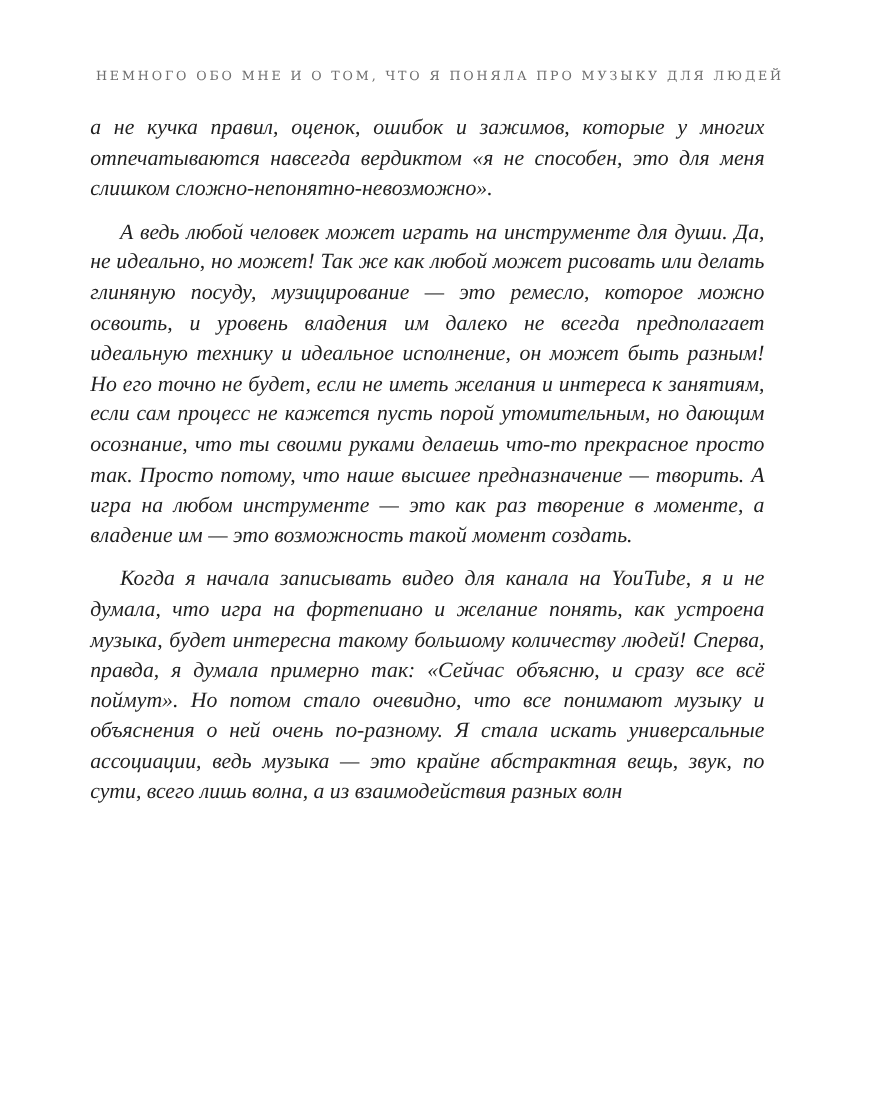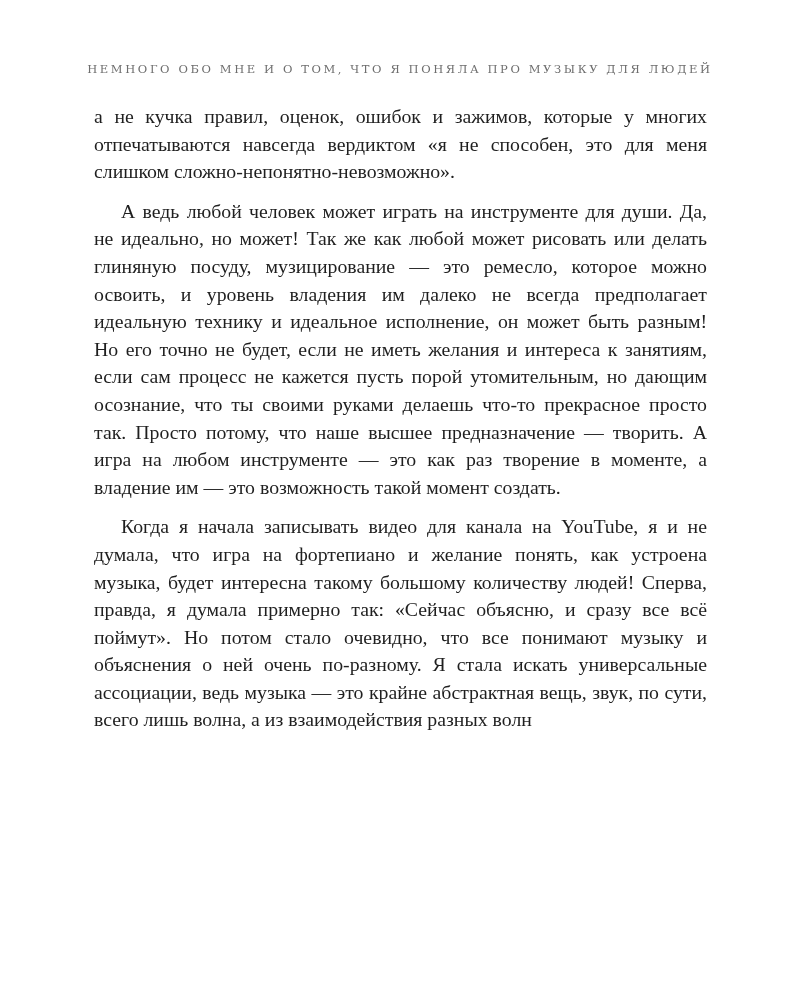--- a/index.html
+++ b/index.html
@@ -25,28 +25,29 @@
     font-family: "DejaVu Serif", "Liberation Serif", serif;
     font-size: 11.5px;
     letter-spacing: 2.6px;
     color: #6e6e6e;
     text-transform: uppercase;
     white-space: nowrap;
   }
   .text-block {
     position: absolute;
     top: 103px;
-    left: 94px;
+    left: 82px;
     width: 613px;
     color: #1f1f1f;
     font-size: 19.8px;
     line-height: 27.6px;
     text-align: justify;
     -webkit-hyphens: auto;
     hyphens: auto;
+    font-style: italic;
   }
   .para {
     margin: 0 0 12px 0;
   }
   .para.indent {
     text-indent: 27px;
   }
   .para.no-indent {
     text-indent: 0;
   }

